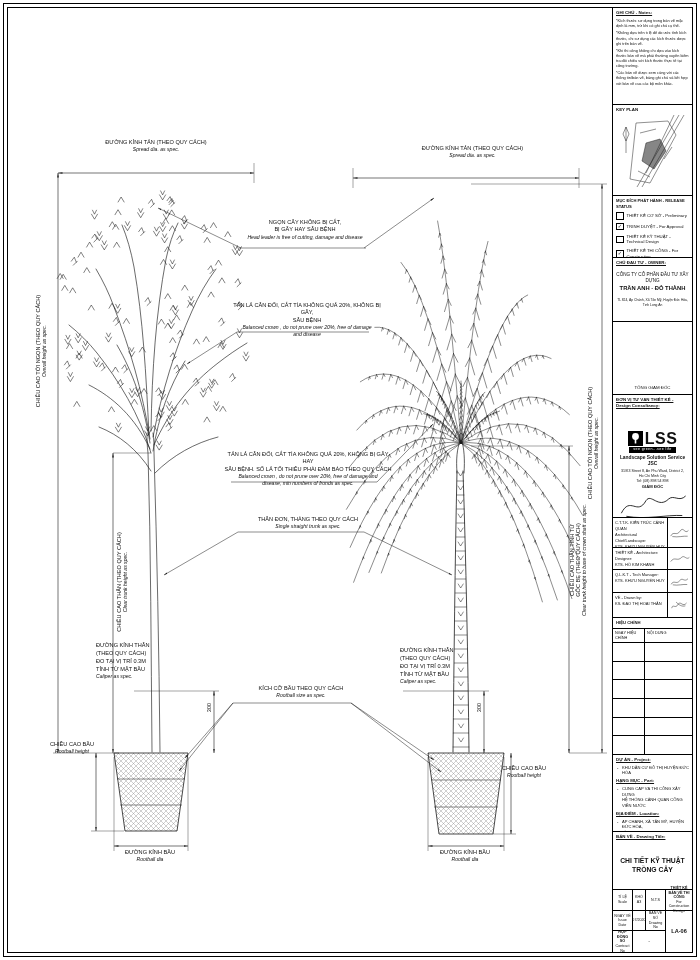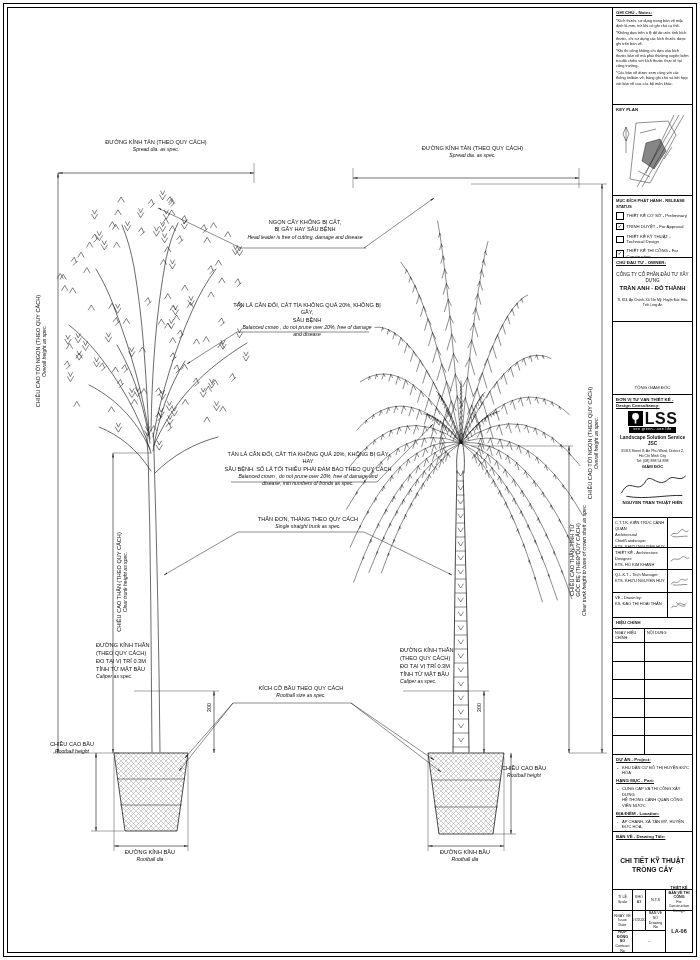--- a/index.html
+++ b/index.html
@@ -17,21 +17,21 @@
   
   .tb{position:absolute;top:0;bottom:0;right:0;width:79px;border-left:1px solid #000;background:#fff;
       display:flex;flex-direction:column;font-size:4.3px;line-height:1.35;}
   .sec{border-bottom:1px solid #000;box-sizing:border-box;padding:2px 3px;position:relative;overflow:hidden;}
   .sec:last-child{border-bottom:none;}
   .tt{font-weight:bold;text-decoration:underline;font-size:4.4px;}
   .ctr{text-align:center;}
   .chkrow{display:flex;align-items:center;gap:3px;margin-top:3.2px;}
   .chk{width:5.5px;height:5.5px;border:0.7px solid #000;font-size:5px;line-height:5px;text-align:center;flex:none;}
   .logo{display:flex;flex-direction:column;align-items:center;margin-top:2px;}
-  .logorow{display:flex;align-items:flex-end;gap:2px;}
+  .logorow{display:flex;align-items:flex-end;gap:2px;margin-top:20px;}
   .lss{font-weight:bold;font-size:16px;line-height:15px;letter-spacing:0.5px;}
   .tag{background:#000;color:#fff;font-size:3.6px;padding:0.5px 4px;margin-top:1px;letter-spacing:0.4px;}
   .staff{display:flex;border-bottom:1px solid #000;box-sizing:border-box;}
   .staff .lab{flex:1;padding:2px 2px;font-size:4px;line-height:1.5;}
   .staff .sig{width:24px;border-left:1px solid #000;display:flex;align-items:center;justify-content:center;}
   .revhead{display:flex;border:0.7px solid #000;border-left:none;border-right:none;}
   .revhead div{padding:1.5px 2px;font-size:3.9px;}
   .revrow{display:flex;flex:1;border-bottom:0.6px solid #000;}
   .revrow div:first-child,.revhead div:first-child{width:32px;border-right:0.6px solid #000;box-sizing:border-box;}
   .grid{display:grid;grid-template-columns:20px 13px 20px 1fr;font-size:3.7px;line-height:1.25;}

